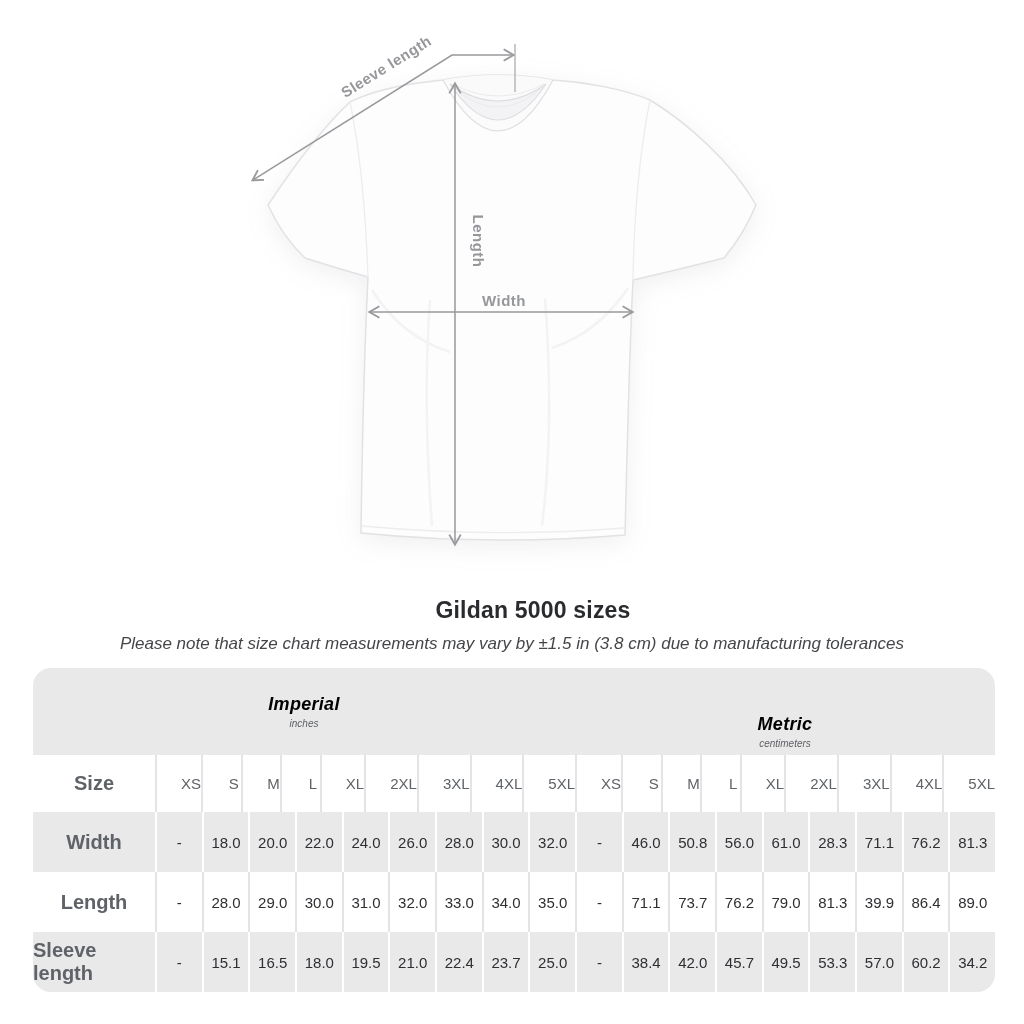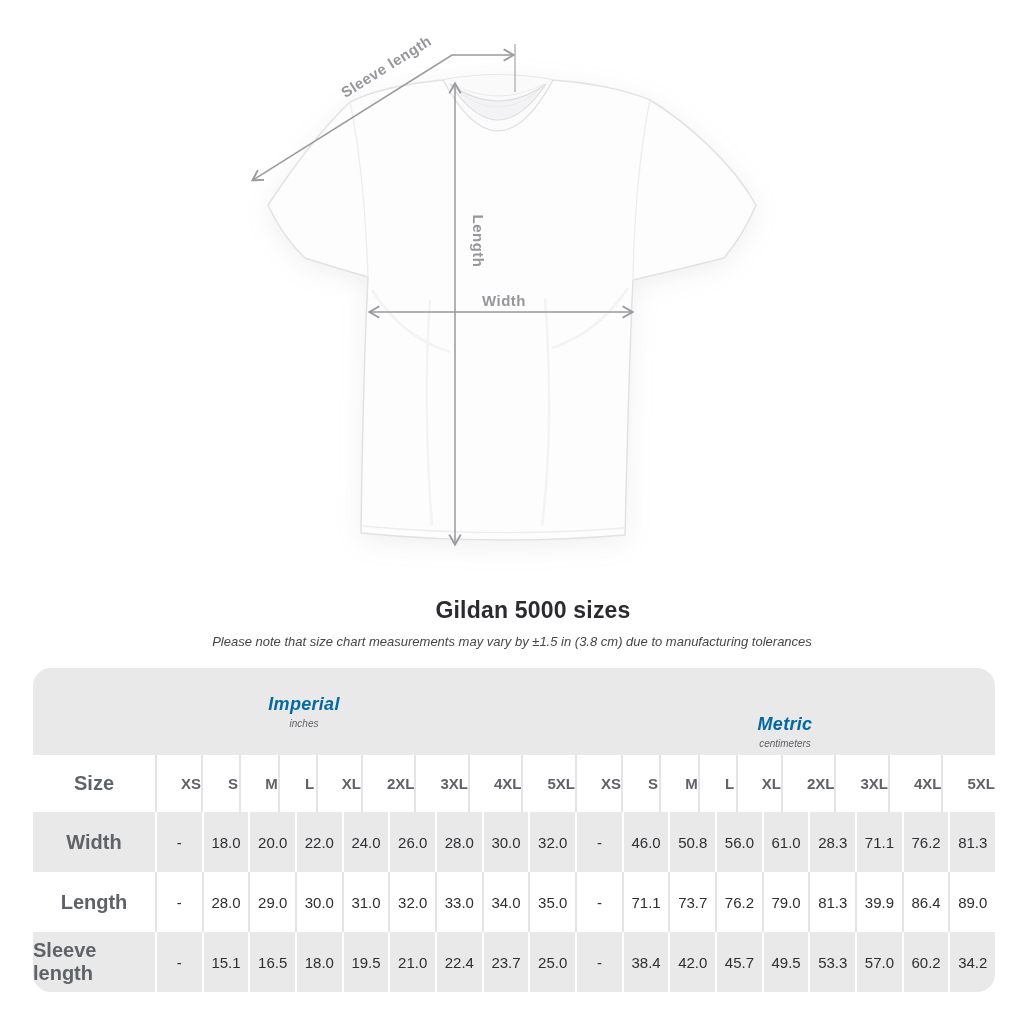--- a/index.html
+++ b/index.html
@@ -19,41 +19,41 @@
   .collar-rib{fill:none;stroke:#e9e9eb;stroke-width:0.9;}
   .dim-line{fill:none;stroke:#98999c;stroke-width:1.5;}
   .dim-ref{fill:none;stroke:#a5a6a9;stroke-width:1.2;}
   .dim-label{font-family:"Liberation Sans",sans-serif;font-size:15px;font-weight:600;
              fill:#96979a;letter-spacing:.5px;}
 
   
   .chart-title{position:absolute;top:597px;left:0;width:100%;text-align:center;
                font-size:23px;font-weight:700;color:#2a2b2e;letter-spacing:.2px;margin-left:21px;}
   .chart-note{position:absolute;top:634px;left:0;width:100%;text-align:center;
-              font-size:13px;font-style:italic;color:#454649;}
+              font-size:17px;font-style:italic;color:#454649;}
 
   
   .size-table{position:absolute;left:33px;top:668px;width:962px;height:324px;
               border-radius:18px;overflow:hidden;background:#ffffff;}
   .units-band{height:87px;background:#e9e9ea;display:flex;}
   .unit-group{display:flex;flex-direction:column;align-items:center;justify-content:center;gap:3px;}
   .unit-group.imperial{width:542px;}
   .unit-group.metric{flex:1;margin-top:40px;}
-  .unit-label{font-size:18px;font-weight:700;font-style:italic;color:#0369a1;letter-spacing:.3px;}
+  .unit-label{font-size:18px;font-weight:700;font-style:italic;color:#000000;letter-spacing:.3px;}
   .unit-sublabel{font-size:10px;font-style:italic;color:#5c5f63;}
   .trow{display:flex;height:60px;}
   .trow.header{height:57px;}
   .trow.white{background:#ffffff;--sep:#e4e4e6;}
   .trow.gray{background:#e9e9ea;--sep:#ffffff;}
   .rowlabel{width:122px;display:flex;align-items:center;justify-content:center;
             font-size:20px;font-weight:700;color:#5f6367;}
   .cells{flex:1;display:flex;}
   .cells .cell{flex:1;display:flex;align-items:center;justify-content:center;
                font-size:15px;color:#2e2f32;border-left:2px solid var(--sep);}
-  .trow.header .cells .cell{font-weight:700;color:#5f6367;padding-left:24px;}
+  .trow.header .cells .cell{font-weight:400;color:#5f6367;padding-left:24px;}
 </style>
 </head>
 <body>
 
 <div class="page">
 
   <svg class="diagram-svg" width="1024" height="600" viewBox="0 0 1024 600">
     <defs>
       <marker id="ah" viewBox="-10 -6 12 12" refX="-0.5" refY="0" markerWidth="10" markerHeight="10" orient="auto-start-reverse">
         <path d="M-8,-4.6 L0,0 L-8,4.6" fill="none" stroke="#98999c" stroke-width="1.5"></path>

